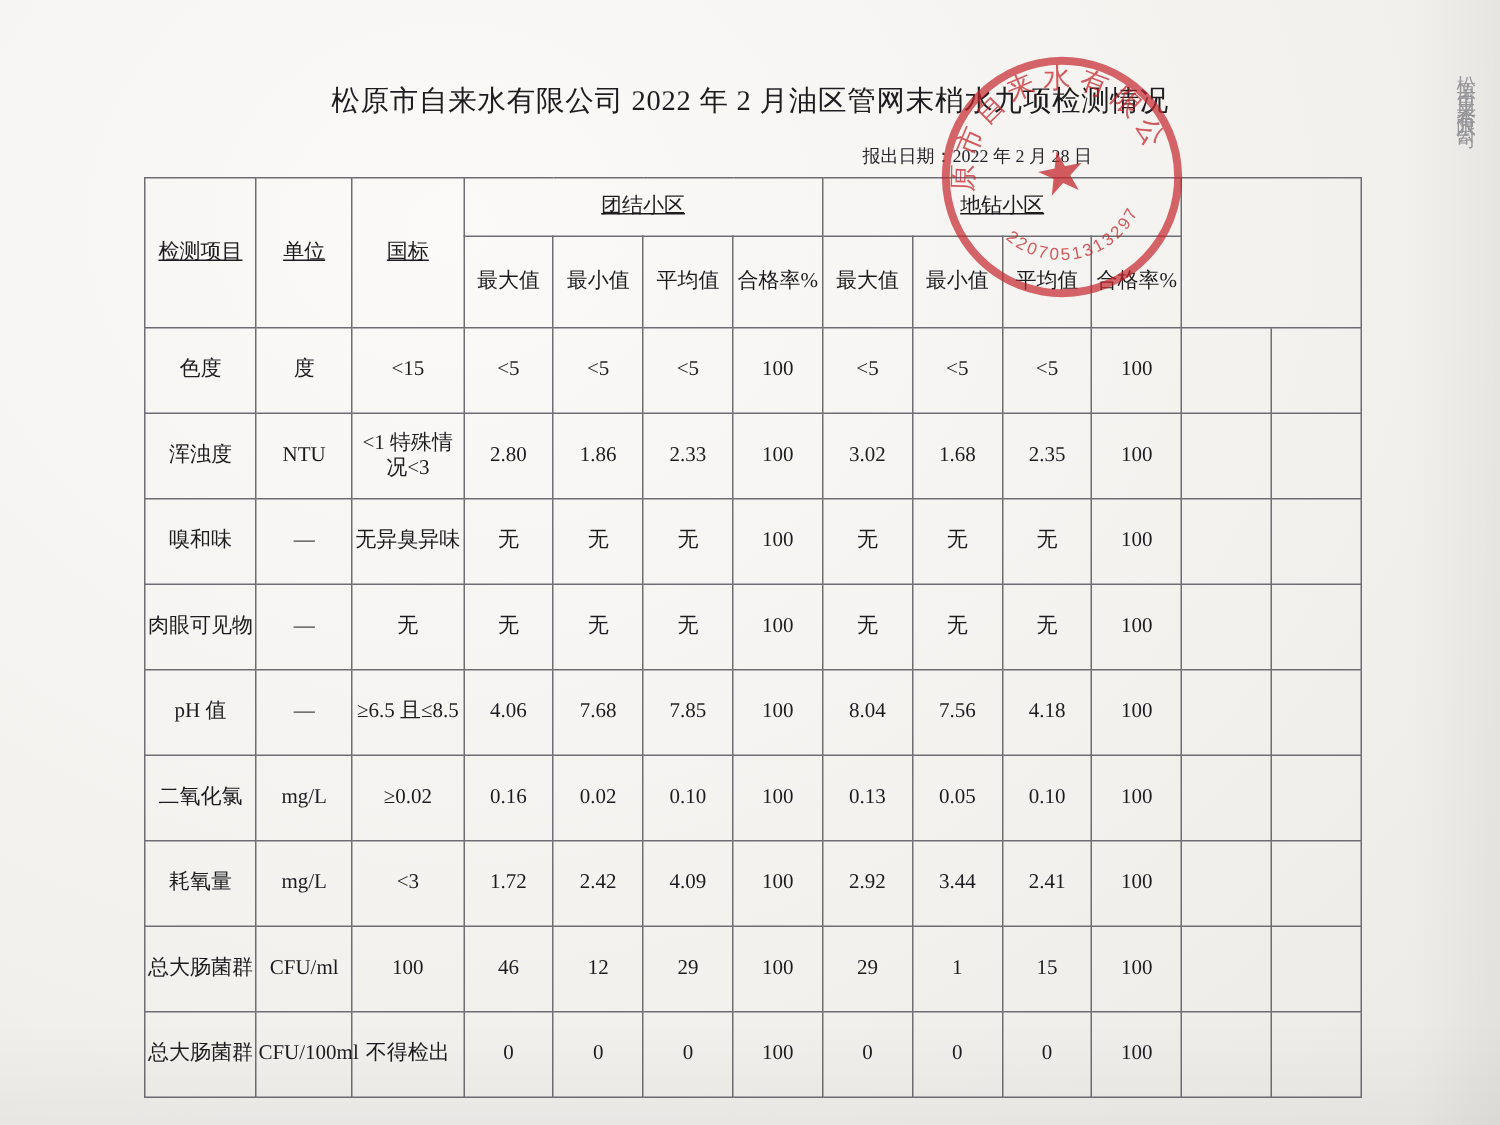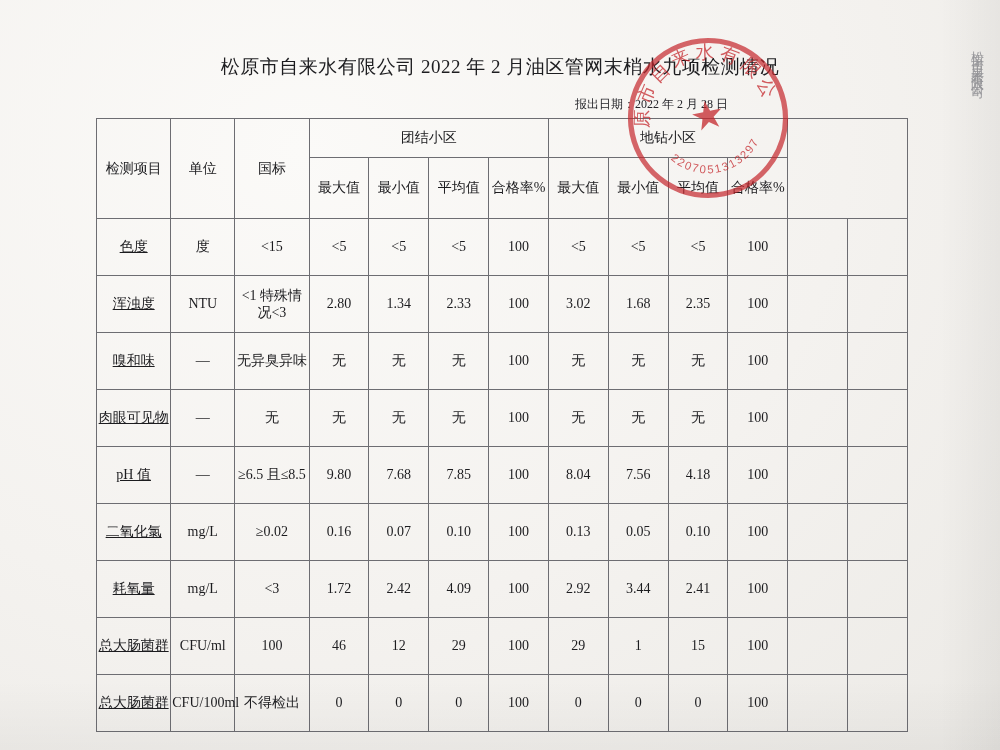--- a/index.html
+++ b/index.html
@@ -72,28 +72,27 @@
     text-align: center;
     vertical-align: middle;
     padding: 2px 1px;
     line-height: 1.25;
   }
   .c-item   { width: 72px; }
   .c-unit   { width: 62px; }
   .c-std    { width: 72px; }
   .c-val    { width: 58px; }
   .c-blank  { width: 58px; }
-  tr.head-row1 td { height: 34px; }
+  tr.head-row1 td { height: 34px; text-decoration: underline; }
   tr.head-row2 td { height: 56px; margin-left: 44px; }
   tbody tr td { height: 52px; }
   td.rowlabel {
     text-align: left;
     padding-left: 8px;
     font-size: 14px;
-    text-decoration: underline;
   }
   td.small { font-size: 13px; }
   td.num { font-family: "Liberation Serif", "DejaVu Serif", serif; }
   .blankcell { background: transparent; }
 
   
   #seal {
     position: absolute;
     left: 620px;
     top: 30px;
@@ -183,21 +182,21 @@
           <td class="num">&lt;5</td>
           <td class="num">100</td>
           <td class="blankcell"></td>
           <td class="blankcell"></td>
         </tr>
         <tr>
           <td class="rowlabel">浑浊度</td>
           <td>NTU</td>
           <td class="small">&lt;1 特殊情况&lt;3</td>
           <td class="num">2.80</td>
-          <td class="num">1.34</td>
+          <td class="num">1.86</td>
           <td class="num">2.33</td>
           <td class="num">100</td>
           <td class="num">3.02</td>
           <td class="num">1.68</td>
           <td class="num">2.35</td>
           <td class="num">100</td>
           <td class="blankcell"></td>
           <td class="blankcell"></td>
         </tr>
         <tr>
@@ -227,37 +226,37 @@
           <td class="num">无</td>
           <td class="num">无</td>
           <td class="num">100</td>
           <td class="blankcell"></td>
           <td class="blankcell"></td>
         </tr>
         <tr>
           <td class="rowlabel">pH 值</td>
           <td>—</td>
           <td class="small">≥6.5 且≤8.5</td>
-          <td class="num">9.80</td>
+          <td class="num">4.06</td>
           <td class="num">7.68</td>
           <td class="num">7.85</td>
           <td class="num">100</td>
           <td class="num">8.04</td>
           <td class="num">7.56</td>
           <td class="num">4.18</td>
           <td class="num">100</td>
           <td class="blankcell"></td>
           <td class="blankcell"></td>
         </tr>
         <tr>
           <td class="rowlabel">二氧化氯</td>
           <td>mg/L</td>
           <td class="small">≥0.02</td>
           <td class="num">0.16</td>
-          <td class="num">0.07</td>
+          <td class="num">0.02</td>
           <td class="num">0.10</td>
           <td class="num">100</td>
           <td class="num">0.13</td>
           <td class="num">0.05</td>
           <td class="num">0.10</td>
           <td class="num">100</td>
           <td class="blankcell"></td>
           <td class="blankcell"></td>
         </tr>
         <tr>

